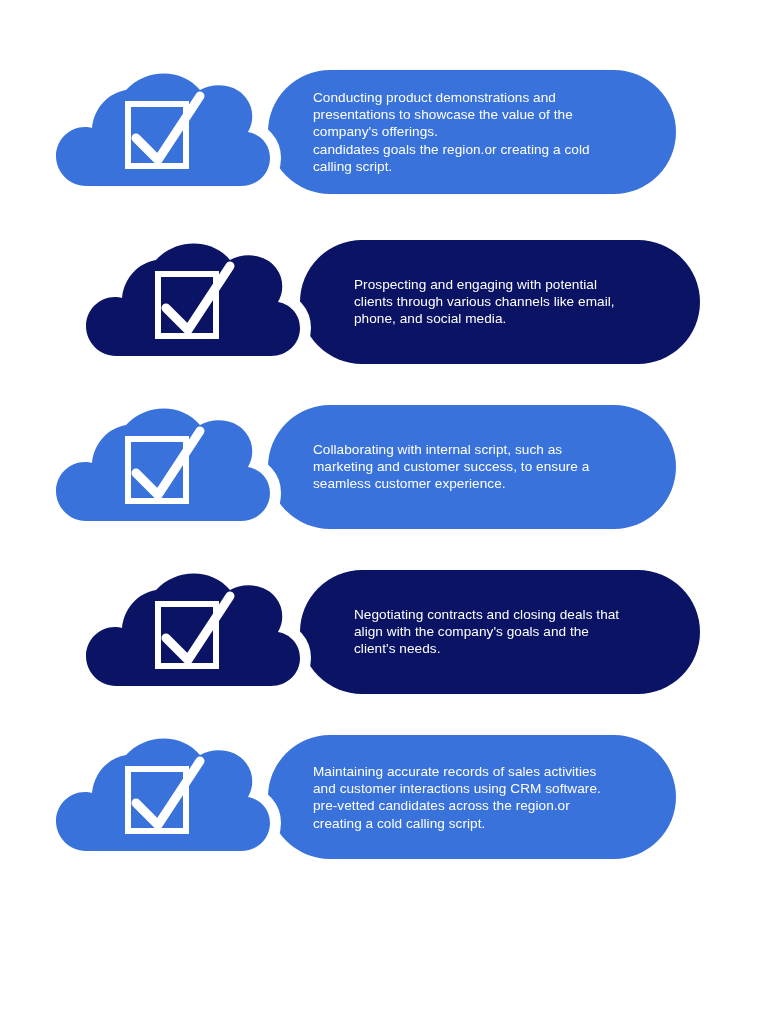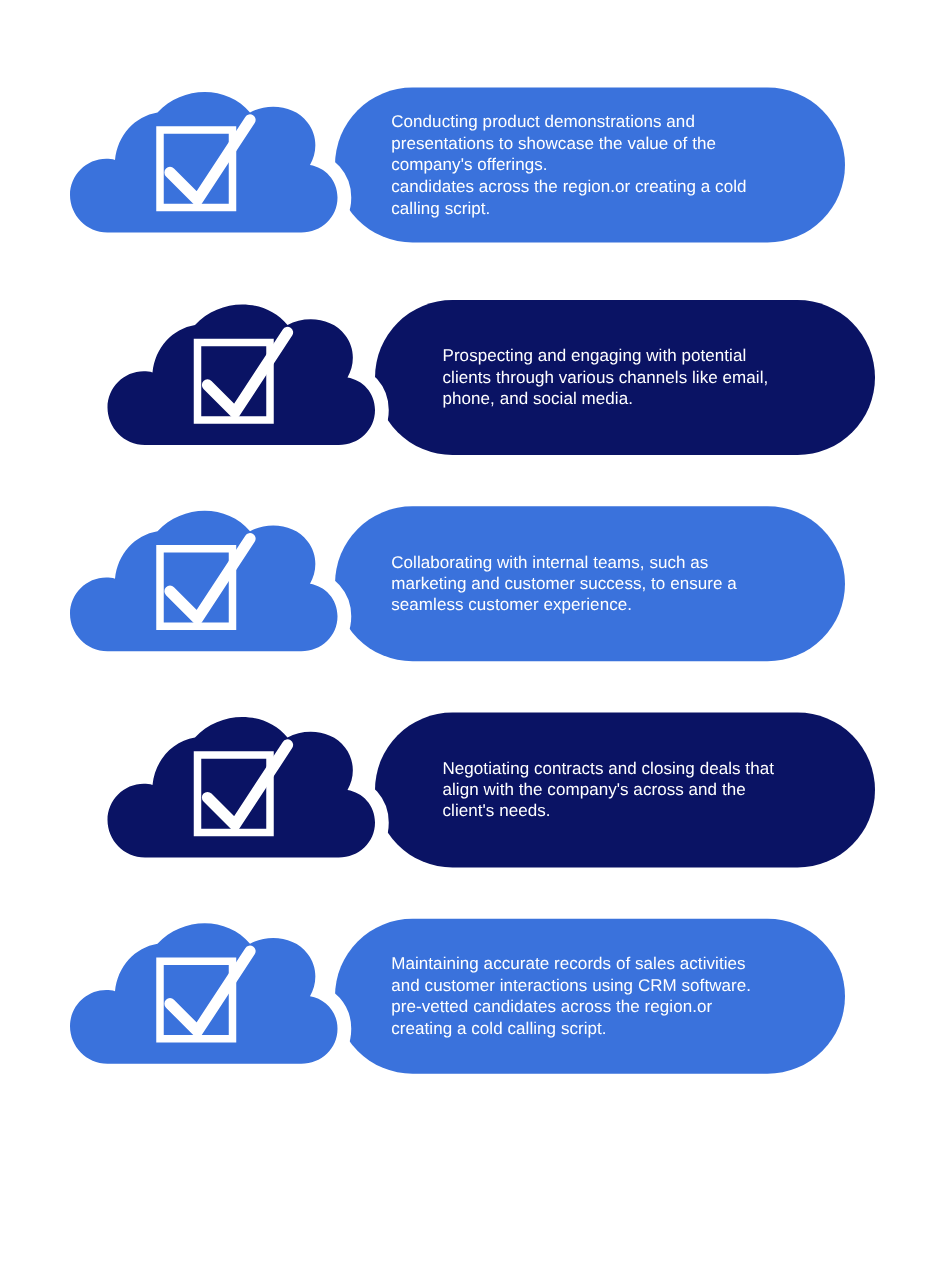--- a/index.html
+++ b/index.html
@@ -73,21 +73,21 @@
 </head>
 <body>
 
 <div id="infographic">
 
   <div class="row light" style="top:52px;">
     <div class="pill" style="background:#3a72dc;">
       <div class="pill-text">Conducting product demonstrations and
 presentations to showcase the value of the
 company's offerings.
-candidates across the region.or creating a cold
+candidates goals the region.or creating a cold
 calling script.</div>
     </div>
     <svg class="cloud-svg" width="260" height="160" viewBox="0 0 260 160">
       <g>
         <path d="M72,24 C92,2 128,2 146,24 C160,16 182,18 192,32 C200,42 200,56 194,66 C206,68 216,78 216,92 C216,108 203,120 187,120 L32,120 C15,120 2,106 2,90 C2,74 15,61 31,61 C33,61 36,61 38,62 C40,42 54,27 72,24 Z" transform="translate(6,14) scale(1.0)" fill="none" stroke="#ffffff" stroke-width="22" stroke-linejoin="round"></path>
         <path d="M72,24 C92,2 128,2 146,24 C160,16 182,18 192,32 C200,42 200,56 194,66 C206,68 216,78 216,92 C216,108 203,120 187,120 L32,120 C15,120 2,106 2,90 C2,74 15,61 31,61 C33,61 36,61 38,62 C40,42 54,27 72,24 Z" transform="translate(6,14) scale(1.0)" fill="#3a72dc"></path>
       </g>
       <g transform="translate(76,42)">
         <path d="M4,10 L62,10 L62,72 L4,72 Z" fill="none" stroke="#ffffff" stroke-width="6" stroke-linejoin="miter"></path>
         <path d="M12,44 L34,66 L76,2" fill="none" stroke="#ffffff" stroke-width="9" stroke-linecap="round" stroke-linejoin="round"></path>
@@ -108,40 +108,40 @@
       </g>
       <g transform="translate(76,42)">
         <path d="M4,10 L62,10 L62,72 L4,72 Z" fill="none" stroke="#ffffff" stroke-width="6" stroke-linejoin="miter"></path>
         <path d="M12,44 L34,66 L76,2" fill="none" stroke="#ffffff" stroke-width="9" stroke-linecap="round" stroke-linejoin="round"></path>
       </g>
     </svg>
   </div>
 
   <div class="row light" style="top:387px;">
     <div class="pill" style="background:#3a72dc;">
-      <div class="pill-text">Collaborating with internal teams, such as
+      <div class="pill-text">Collaborating with internal script, such as
 marketing and customer success, to ensure a
 seamless customer experience.</div>
     </div>
     <svg class="cloud-svg" width="260" height="160" viewBox="0 0 260 160">
       <g>
         <path d="M72,24 C92,2 128,2 146,24 C160,16 182,18 192,32 C200,42 200,56 194,66 C206,68 216,78 216,92 C216,108 203,120 187,120 L32,120 C15,120 2,106 2,90 C2,74 15,61 31,61 C33,61 36,61 38,62 C40,42 54,27 72,24 Z" transform="translate(6,14) scale(1.0)" fill="none" stroke="#ffffff" stroke-width="22" stroke-linejoin="round"></path>
         <path d="M72,24 C92,2 128,2 146,24 C160,16 182,18 192,32 C200,42 200,56 194,66 C206,68 216,78 216,92 C216,108 203,120 187,120 L32,120 C15,120 2,106 2,90 C2,74 15,61 31,61 C33,61 36,61 38,62 C40,42 54,27 72,24 Z" transform="translate(6,14) scale(1.0)" fill="#3a72dc"></path>
       </g>
       <g transform="translate(76,42)">
         <path d="M4,10 L62,10 L62,72 L4,72 Z" fill="none" stroke="#ffffff" stroke-width="6" stroke-linejoin="miter"></path>
         <path d="M12,44 L34,66 L76,2" fill="none" stroke="#ffffff" stroke-width="9" stroke-linecap="round" stroke-linejoin="round"></path>
       </g>
     </svg>
   </div>
 
   <div class="row dark" style="top:552px;">
     <div class="pill" style="background:#0a1364;">
       <div class="pill-text">Negotiating contracts and closing deals that
-align with the company's across and the
+align with the company's goals and the
 client's needs.</div>
     </div>
     <svg class="cloud-svg" width="260" height="160" viewBox="0 0 260 160">
       <g>
         <path d="M72,24 C92,2 128,2 146,24 C160,16 182,18 192,32 C200,42 200,56 194,66 C206,68 216,78 216,92 C216,108 203,120 187,120 L32,120 C15,120 2,106 2,90 C2,74 15,61 31,61 C33,61 36,61 38,62 C40,42 54,27 72,24 Z" transform="translate(6,14) scale(1.0)" fill="none" stroke="#ffffff" stroke-width="22" stroke-linejoin="round"></path>
         <path d="M72,24 C92,2 128,2 146,24 C160,16 182,18 192,32 C200,42 200,56 194,66 C206,68 216,78 216,92 C216,108 203,120 187,120 L32,120 C15,120 2,106 2,90 C2,74 15,61 31,61 C33,61 36,61 38,62 C40,42 54,27 72,24 Z" transform="translate(6,14) scale(1.0)" fill="#0a1364"></path>
       </g>
       <g transform="translate(76,42)">
         <path d="M4,10 L62,10 L62,72 L4,72 Z" fill="none" stroke="#ffffff" stroke-width="6" stroke-linejoin="miter"></path>
         <path d="M12,44 L34,66 L76,2" fill="none" stroke="#ffffff" stroke-width="9" stroke-linecap="round" stroke-linejoin="round"></path>

